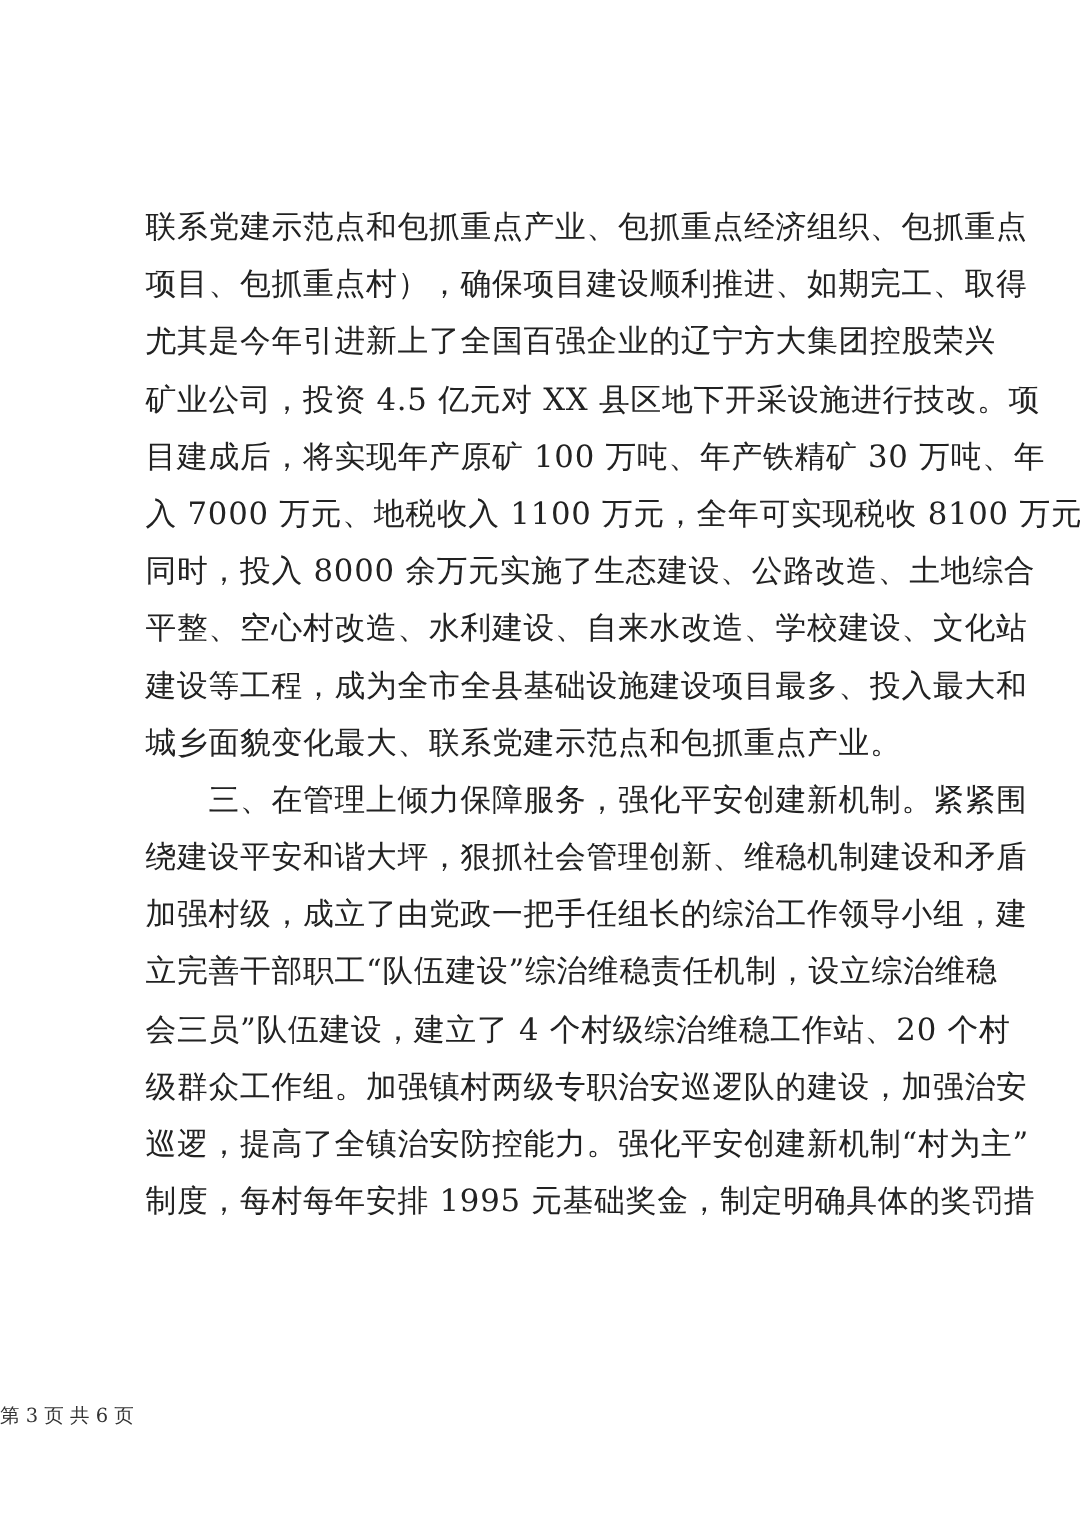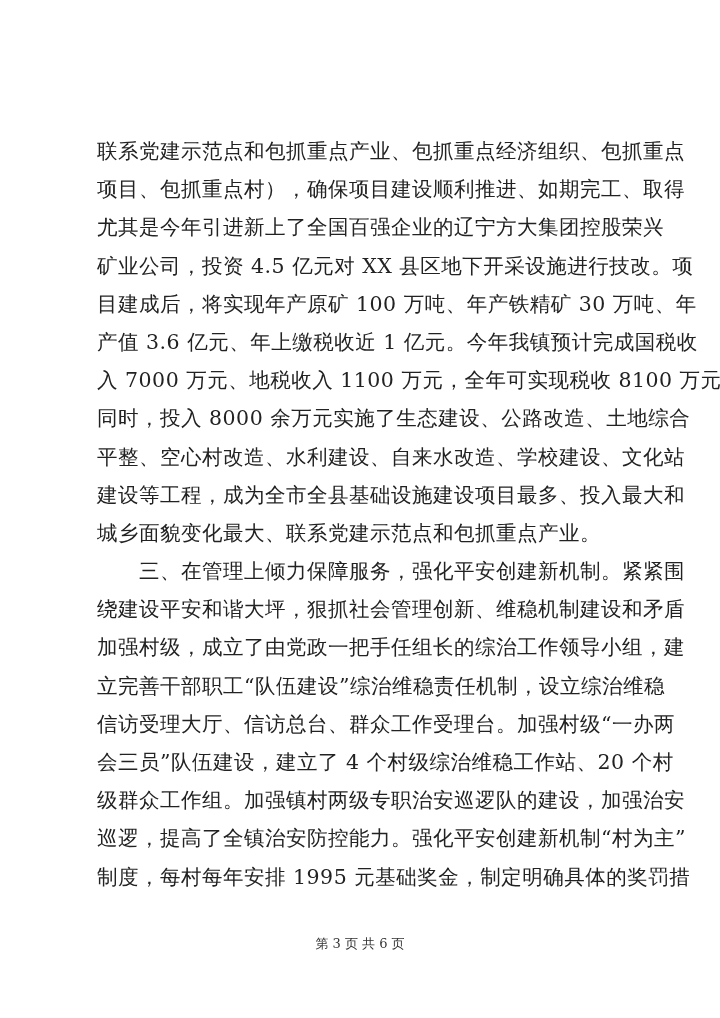--- a/index.html
+++ b/index.html
@@ -38,46 +38,44 @@
       letter-spacing: 0.5px;
     }
     .line.last {
       text-align-last: left;
     }
     .footer {
       position: absolute;
       left: 0;
       width: 720px;
       top: 935px;
-      text-align: center;
+      text-align: left;
       font-size: 13px;
       color: #333333;
     }
   </style>
 </head>
 <body>
 
 <div class="page">
   <div class="body-text">
     <span class="line">联系党建示范点和包抓重点产业、包抓重点经济组织、包抓重点</span>
     <span class="line">项目、包抓重点村），确保项目建设顺利推进、如期完工、取得</span>
     <span class="line">尤其是今年引进新上了全国百强企业的辽宁方大集团控股荣兴</span>
     <span class="line">矿业公司，投资 4.5 亿元对 XX 县区地下开采设施进行技改。项</span>
     <span class="line">目建成后，将实现年产原矿 100 万吨、年产铁精矿 30 万吨、年</span>
-    <span class="line">产值 3.6 亿元、年上缴税收近 1 亿元。今年我镇预计完成国税收</span>
     <span class="line">入 7000 万元、地税收入 1100 万元，全年可实现税收 8100 万元。</span>
     <span class="line">同时，投入 8000 余万元实施了生态建设、公路改造、土地综合</span>
     <span class="line">平整、空心村改造、水利建设、自来水改造、学校建设、文化站</span>
     <span class="line">建设等工程，成为全市全县基础设施建设项目最多、投入最大和</span>
     <span class="line last">城乡面貌变化最大、联系党建示范点和包抓重点产业。</span>
     <span class="line">　　三、在管理上倾力保障服务，强化平安创建新机制。紧紧围</span>
     <span class="line">绕建设平安和谐大坪，狠抓社会管理创新、维稳机制建设和矛盾</span>
     <span class="line">加强村级，成立了由党政一把手任组长的综治工作领导小组，建</span>
     <span class="line">立完善干部职工“队伍建设”综治维稳责任机制，设立综治维稳</span>
-    <span class="line">信访受理大厅、信访总台、群众工作受理台。加强村级“一办两</span>
     <span class="line">会三员”队伍建设，建立了 4 个村级综治维稳工作站、20 个村</span>
     <span class="line">级群众工作组。加强镇村两级专职治安巡逻队的建设，加强治安</span>
     <span class="line">巡逻，提高了全镇治安防控能力。强化平安创建新机制“村为主”</span>
     <span class="line">制度，每村每年安排 1995 元基础奖金，制定明确具体的奖罚措</span>
   </div>
 
   <div class="footer">
     <span>第 3 页  共 6 页</span>
   </div>
 </div>

